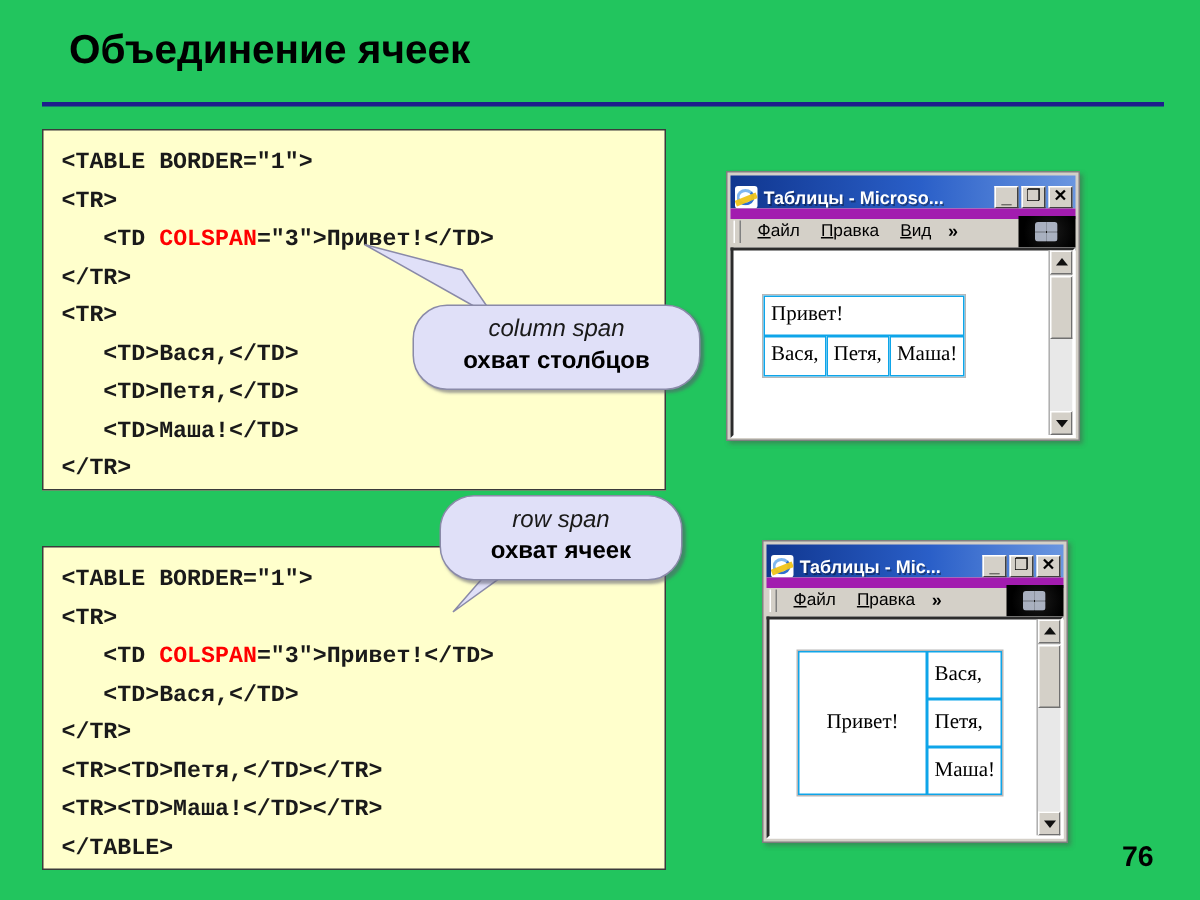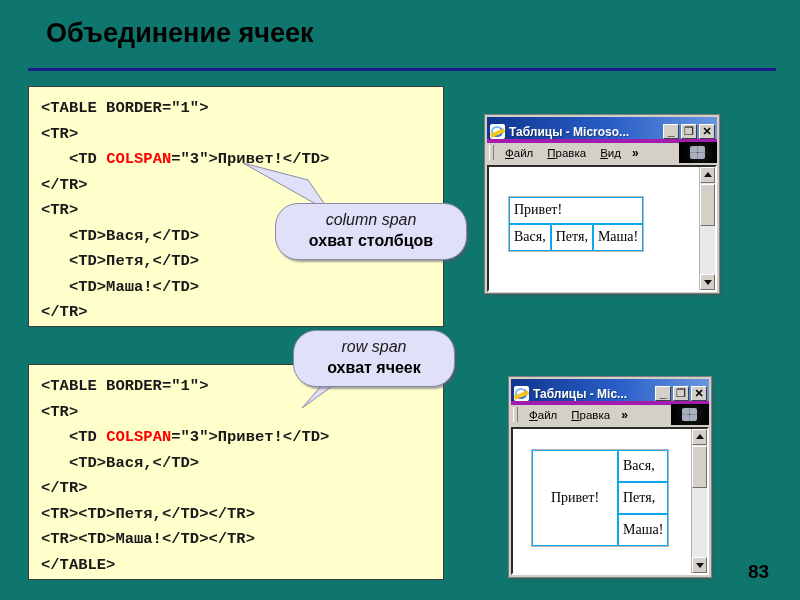--- a/index.html
+++ b/index.html
@@ -5,21 +5,21 @@
   html, body {
     margin: 0; padding: 0;
     width: 800px; height: 600px;
     background: #ffffff;
     font-family: "Liberation Sans", sans-serif;
     overflow: hidden;
   }
   #slide {
     position: relative;
     width: 800px; height: 600px;
-    background: #0f766e;
+    background: #22c55e;
   }
 
   
   #title {
     position: absolute;
     left: 46px; top: 18px;
     font-size: 27px;
     font-weight: bold;
     color: #000000;
     letter-spacing: 0px;
@@ -95,21 +95,21 @@
   .ie-window {
     position: absolute;
     background: #d4d0c8;
     border: 1px solid #7f7f7f;
     box-shadow: 2px 2px 3px rgba(80,80,80,0.45);
     box-sizing: border-box;
     padding: 2px;
     z-index: 3;
   }
   #window-colspan { left: 484px; top: 114px; width: 236px; height: 180px; }
-  #window-rowspan { left: 508px; top: 376px; width: 204px; height: 202px; }
+  #window-rowspan { left: 508px; top: 360px; width: 204px; height: 202px; }
 
   .titlebar {
     height: 22px;
     background: linear-gradient(to right, #10368f 0%, #2a5fc8 55%, #6a96e0 100%);
     display: flex;
     align-items: flex-end;
     padding: 0 2px 0 3px;
     box-sizing: border-box;
   }
   .ie-icon {
@@ -171,21 +171,21 @@
   }
   .winbtn.min span { top: 2px; font-size: 12px; font-weight: bold; line-height: 9px; }
   .winbtn.max span { top: 0px; font-size: 11px; }
   .winbtn.cls span { top: 0px; font-size: 11px; font-weight: bold; }
 
   .menubar {
     height: 23px;
     background: #d4d0c8;
     display: flex;
     align-items: center;
-    border-top: 4px solid #a21caf;
+    border-top: 7px solid #a21caf;
     box-sizing: border-box;
     position: relative;
   }
   .grip {
     width: 3px; height: 15px;
     margin: 0 4px 0 2px;
     border-left: 1px solid #ffffff;
     border-right: 1px solid #808080;
     flex: 0 0 auto;
   }
@@ -455,15 +455,15 @@
             <i></i>
           </div>
         <div class="sb-thumb"></div>
         <div class="sb-arrow dn">
             <i></i>
           </div>
       </div>
     </div>
   </div>
 
-  <div id="pageno">83</div>
+  <div id="pageno">76</div>
 
 </div>
 
 </body></html>

